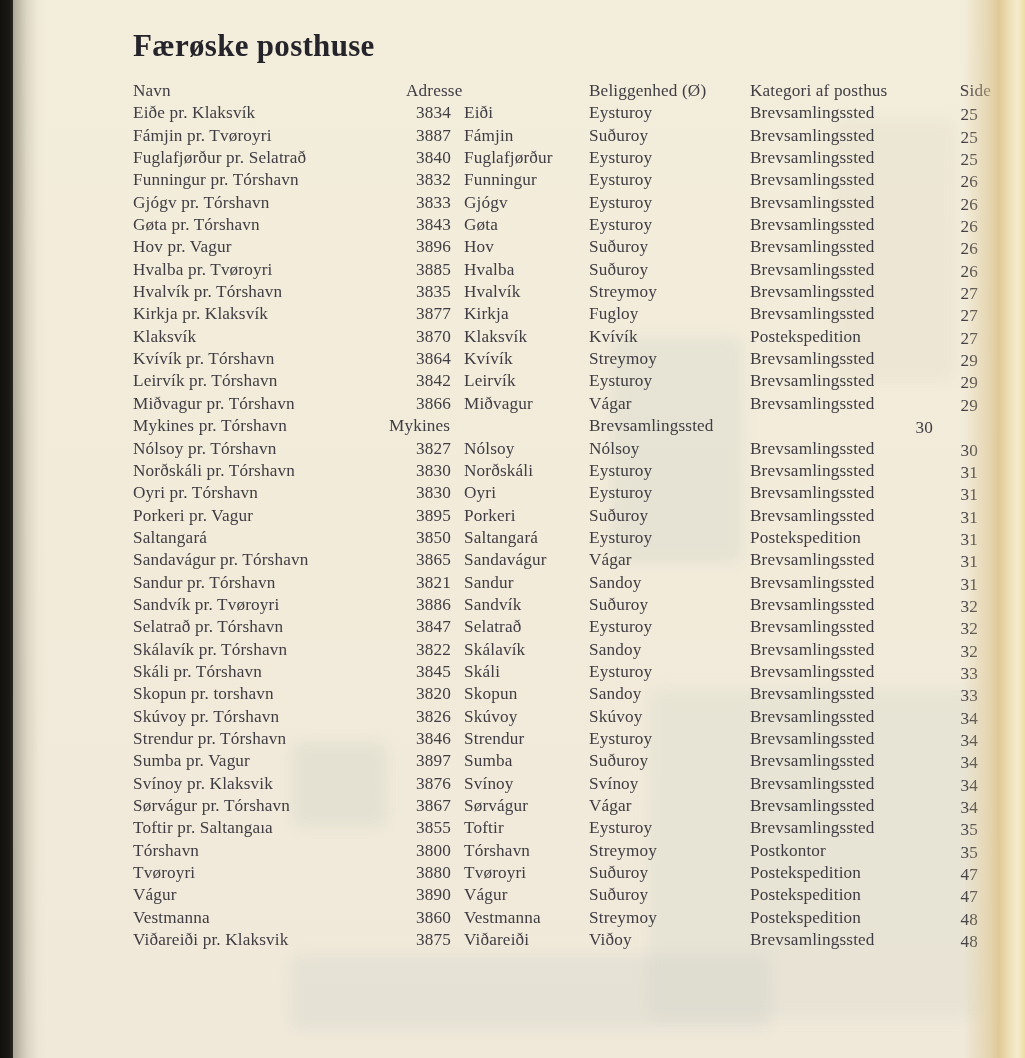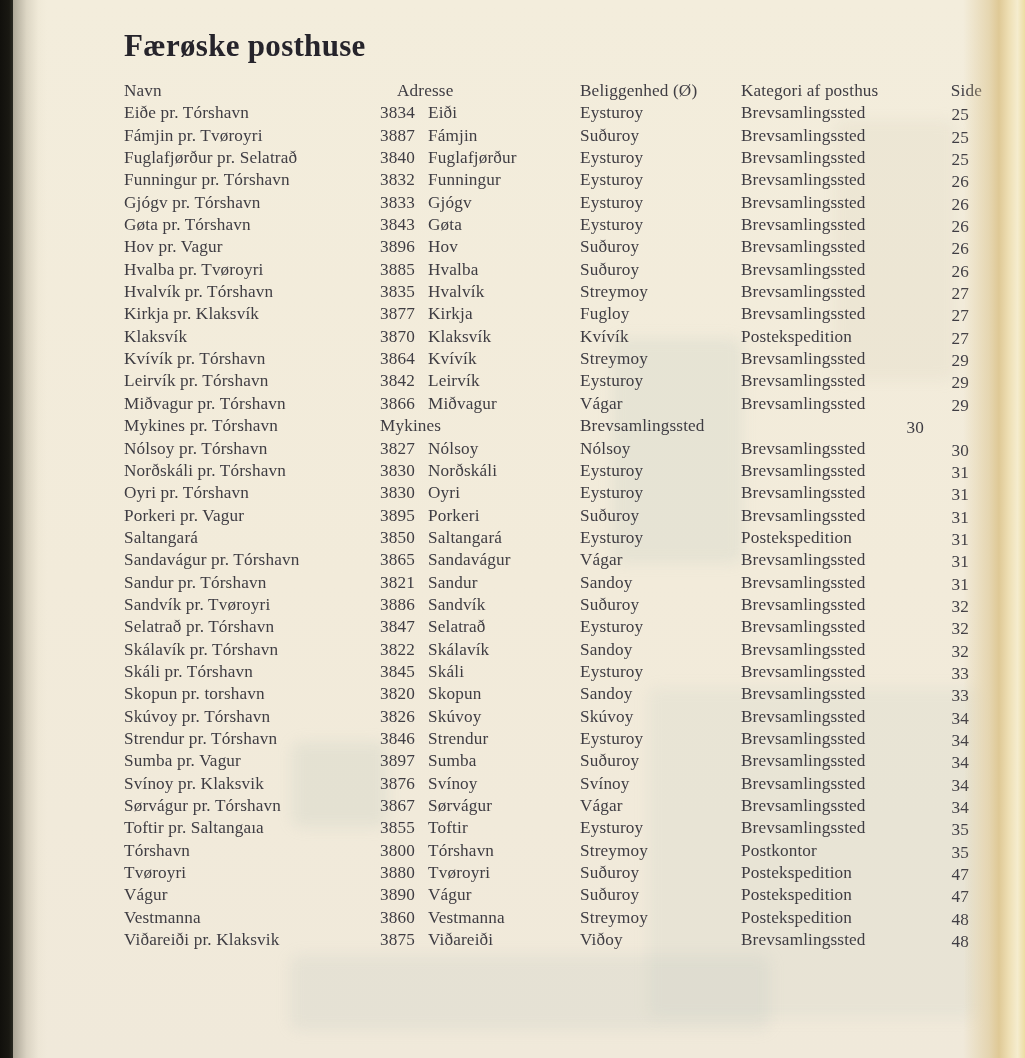--- a/index.html
+++ b/index.html
@@ -34,34 +34,34 @@
       #ecdda4 100%);
   }
   
   .ghost{position:absolute;filter:blur(7px);border-radius:10px;}
   .g1{left:612px;top:338px;width:130px;height:225px;background:rgba(168,185,178,.16);}
   .g2{left:648px;top:688px;width:330px;height:330px;background:rgba(175,192,183,.13);}
   .g3{left:290px;top:955px;width:480px;height:75px;background:rgba(178,192,184,.17);}
   .g4{left:292px;top:742px;width:95px;height:85px;background:rgba(172,188,178,.18);}
   .g5{left:835px;top:120px;width:120px;height:260px;background:rgba(200,190,165,.12);}
 
-  .content{position:absolute;left:124px;top:28px;width:870px;}
+  .content{position:absolute;left:133px;top:28px;width:870px;}
   h1.title{
     margin:0 0 16px 0;
     font-size:31px;font-weight:bold;letter-spacing:.3px;
     color:#26242b;
   }
   .tbl{width:867px;font-size:17.2px;color:#3f3d43;letter-spacing:.15px;}
   .row{
     display:grid;
     grid-template-columns:256px 200px 161px 205px 45px;
     height:22.35px;line-height:22.35px;
     white-space:nowrap;
   }
-  .c-adr .postnr{display:inline-block;width:38px;}
+  .c-adr .postnr{display:inline-block;width:38px;margin-left:27px;}
   .c-adr .sted{padding-left:10px;margin-top:15px;}
   .row.header .c-adr{padding-left:17px;}
   .c-side{text-align:right;padding-right:22px;}
   .row.header .c-side{padding-right:9px;}
   .row:not(.header) .c-side{position:relative;top:2px;}
 </style>
 </head>
 <body>
 
 <div class="page">
@@ -79,21 +79,21 @@
     <div class="tbl">
       <div class="row header">
         <div class="c-navn">Navn</div>
         <div class="c-adr">Adresse</div>
         <div class="c-bel">Beliggenhed (Ø)</div>
         <div class="c-kat">Kategori af posthus</div>
         <div class="c-side">Side</div>
       </div>
       <div id="rows">
           <div class="row">
-            <div class="c-navn">Eiðe pr. Tórshavn</div>
+            <div class="c-navn">Eiðe pr. Klaksvík</div>
             <div class="c-adr"><span class="postnr">3834</span><span class="sted">Eiði</span></div>
             <div class="c-bel">Eysturoy</div>
             <div class="c-kat">Brevsamlingssted</div>
             <div class="c-side">25</div>
           </div>
           <div class="row">
             <div class="c-navn">Fámjin pr. Tvøroyri</div>
             <div class="c-adr"><span class="postnr">3887</span><span class="sted">Fámjin</span></div>
             <div class="c-bel">Suðuroy</div>
             <div class="c-kat">Brevsamlingssted</div>

